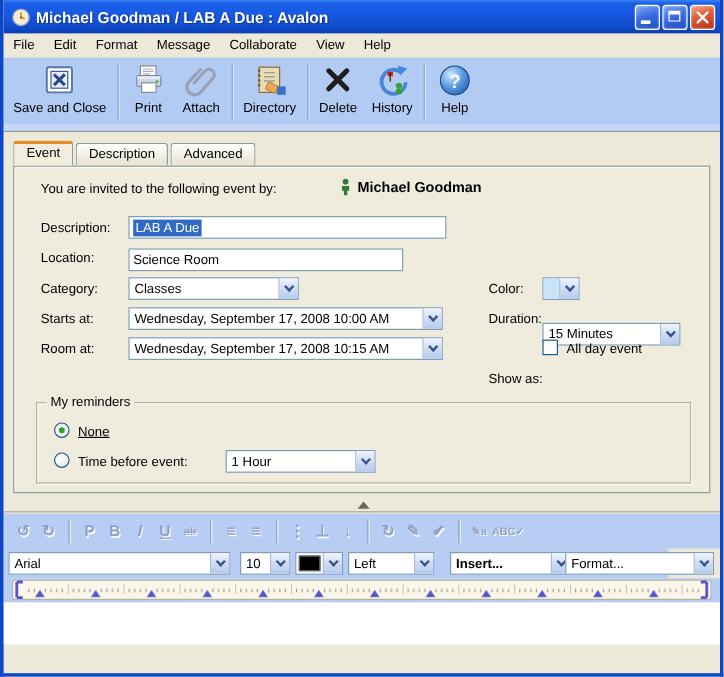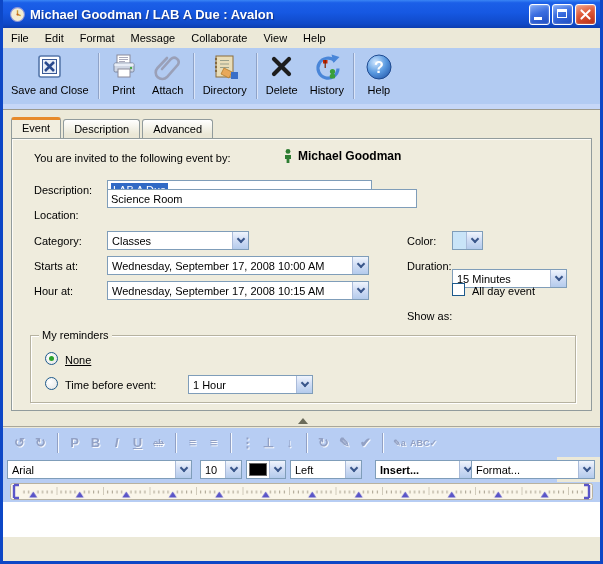--- a/index.html
+++ b/index.html
@@ -215,21 +215,21 @@
         </svg>
         <span>Michael Goodman</span>
       </div>
 
       <span class="flabel" style="left:22px;top:45px;">Description:</span>
       <div class="tinput" style="left:95px;top:41px;width:265px;">
         <span class="sel">LAB A Due</span>
       </div>
 
       <span class="flabel" style="left:22px;top:70px;">Location:</span>
-      <div class="tinput" style="left:95px;top:50px;width:310px;">
+      <div class="tinput" style="left:95px;top:68px;width:229px;">
         <span>Science Room</span>
       </div>
 
       <span class="flabel" style="left:22px;top:96px;">Category:</span>
       <div class="combo" style="left:95px;top:92px;width:142px;">
         <span class="val">Classes</span>
         <span class="btn">
             <span class="chev"></span>
           </span>
       </div>
@@ -251,21 +251,21 @@
       </div>
 
       <span class="flabel" style="left:395px;top:121px;">Duration:</span>
       <div class="combo" style="left:440px;top:130px;width:115px;gap:11px;">
         <span class="val">15 Minutes</span>
         <span class="btn">
             <span class="chev"></span>
           </span>
       </div>
 
-      <span class="flabel" style="left:22px;top:146px;">Hour at:</span>
+      <span class="flabel" style="left:22px;top:146px;">Room at:</span>
       <div class="combo" style="left:95px;top:142px;width:262px;">
         <span class="val">Wednesday, September 17, 2008 10:15 AM</span>
         <span class="btn">
             <span class="chev"></span>
           </span>
       </div>
 
       <span class="checkbox" style="left:440px;top:144px;"></span>
       <span class="flabel" style="left:460px;top:146px;">All day event</span>
 

